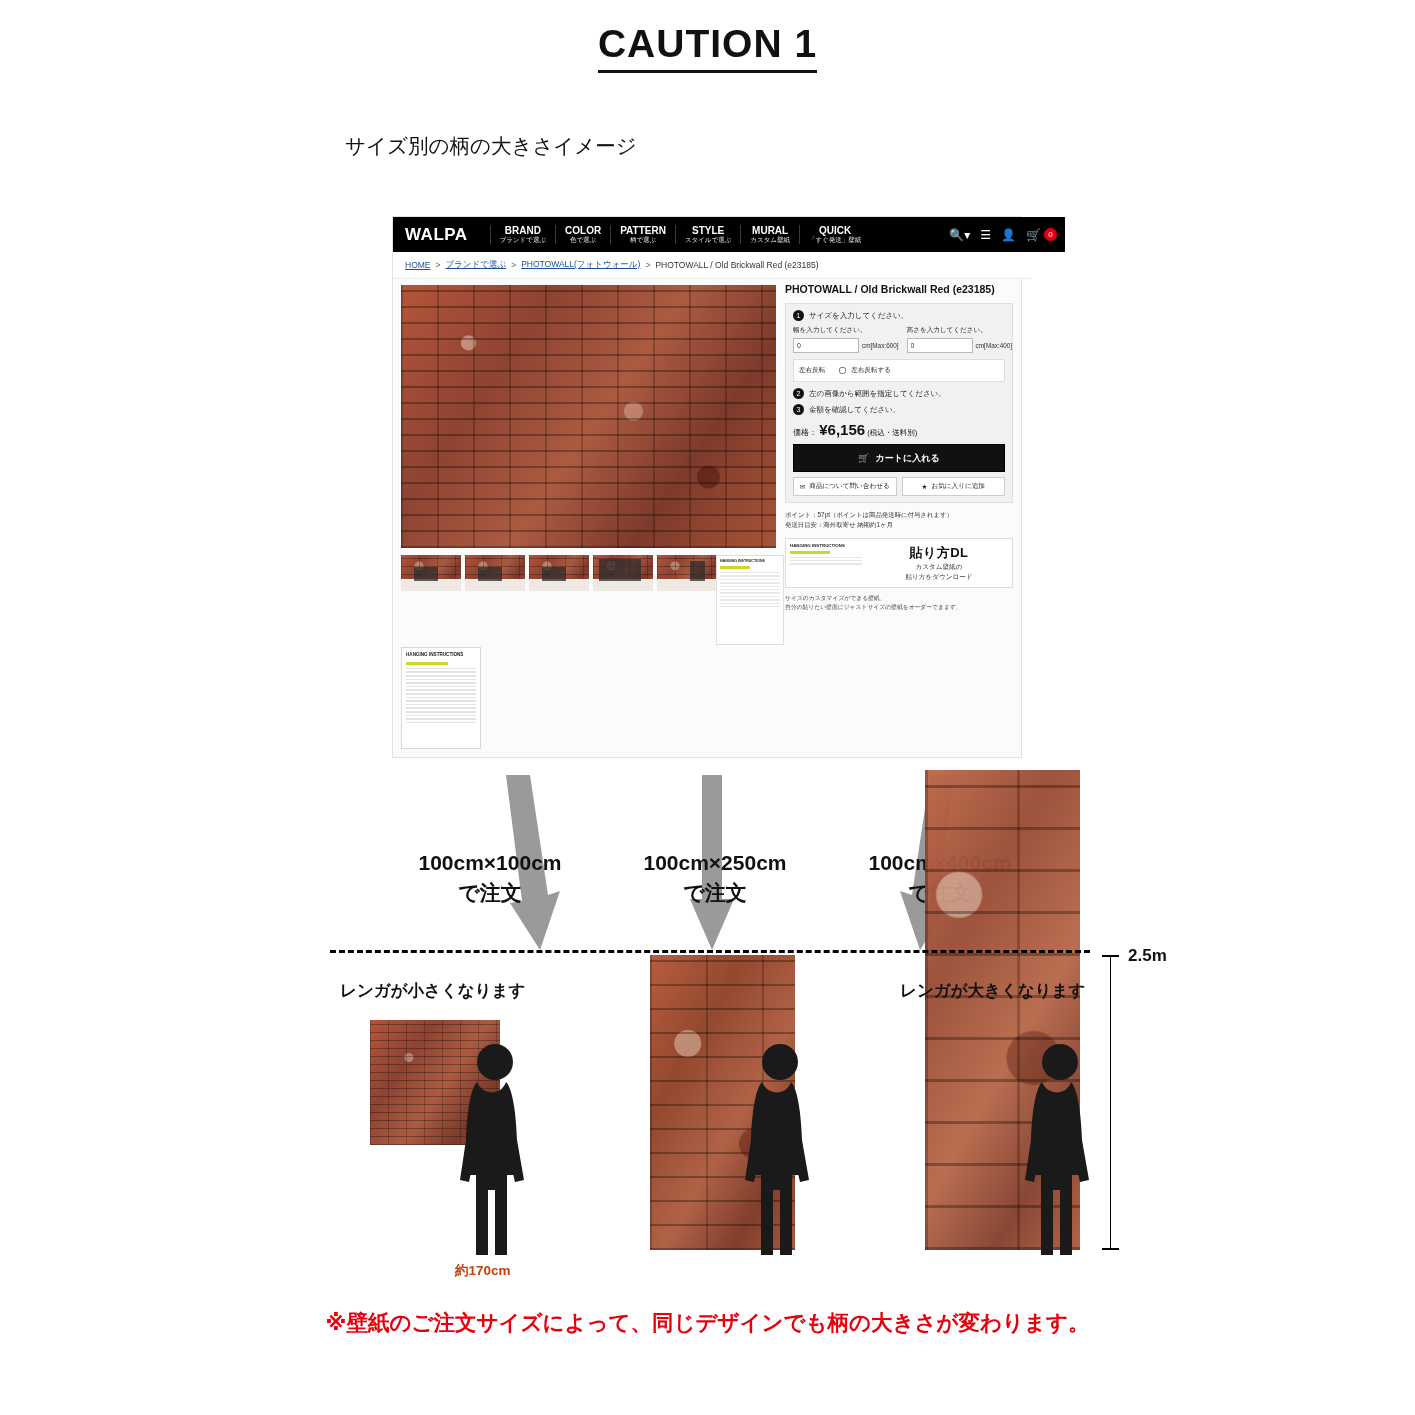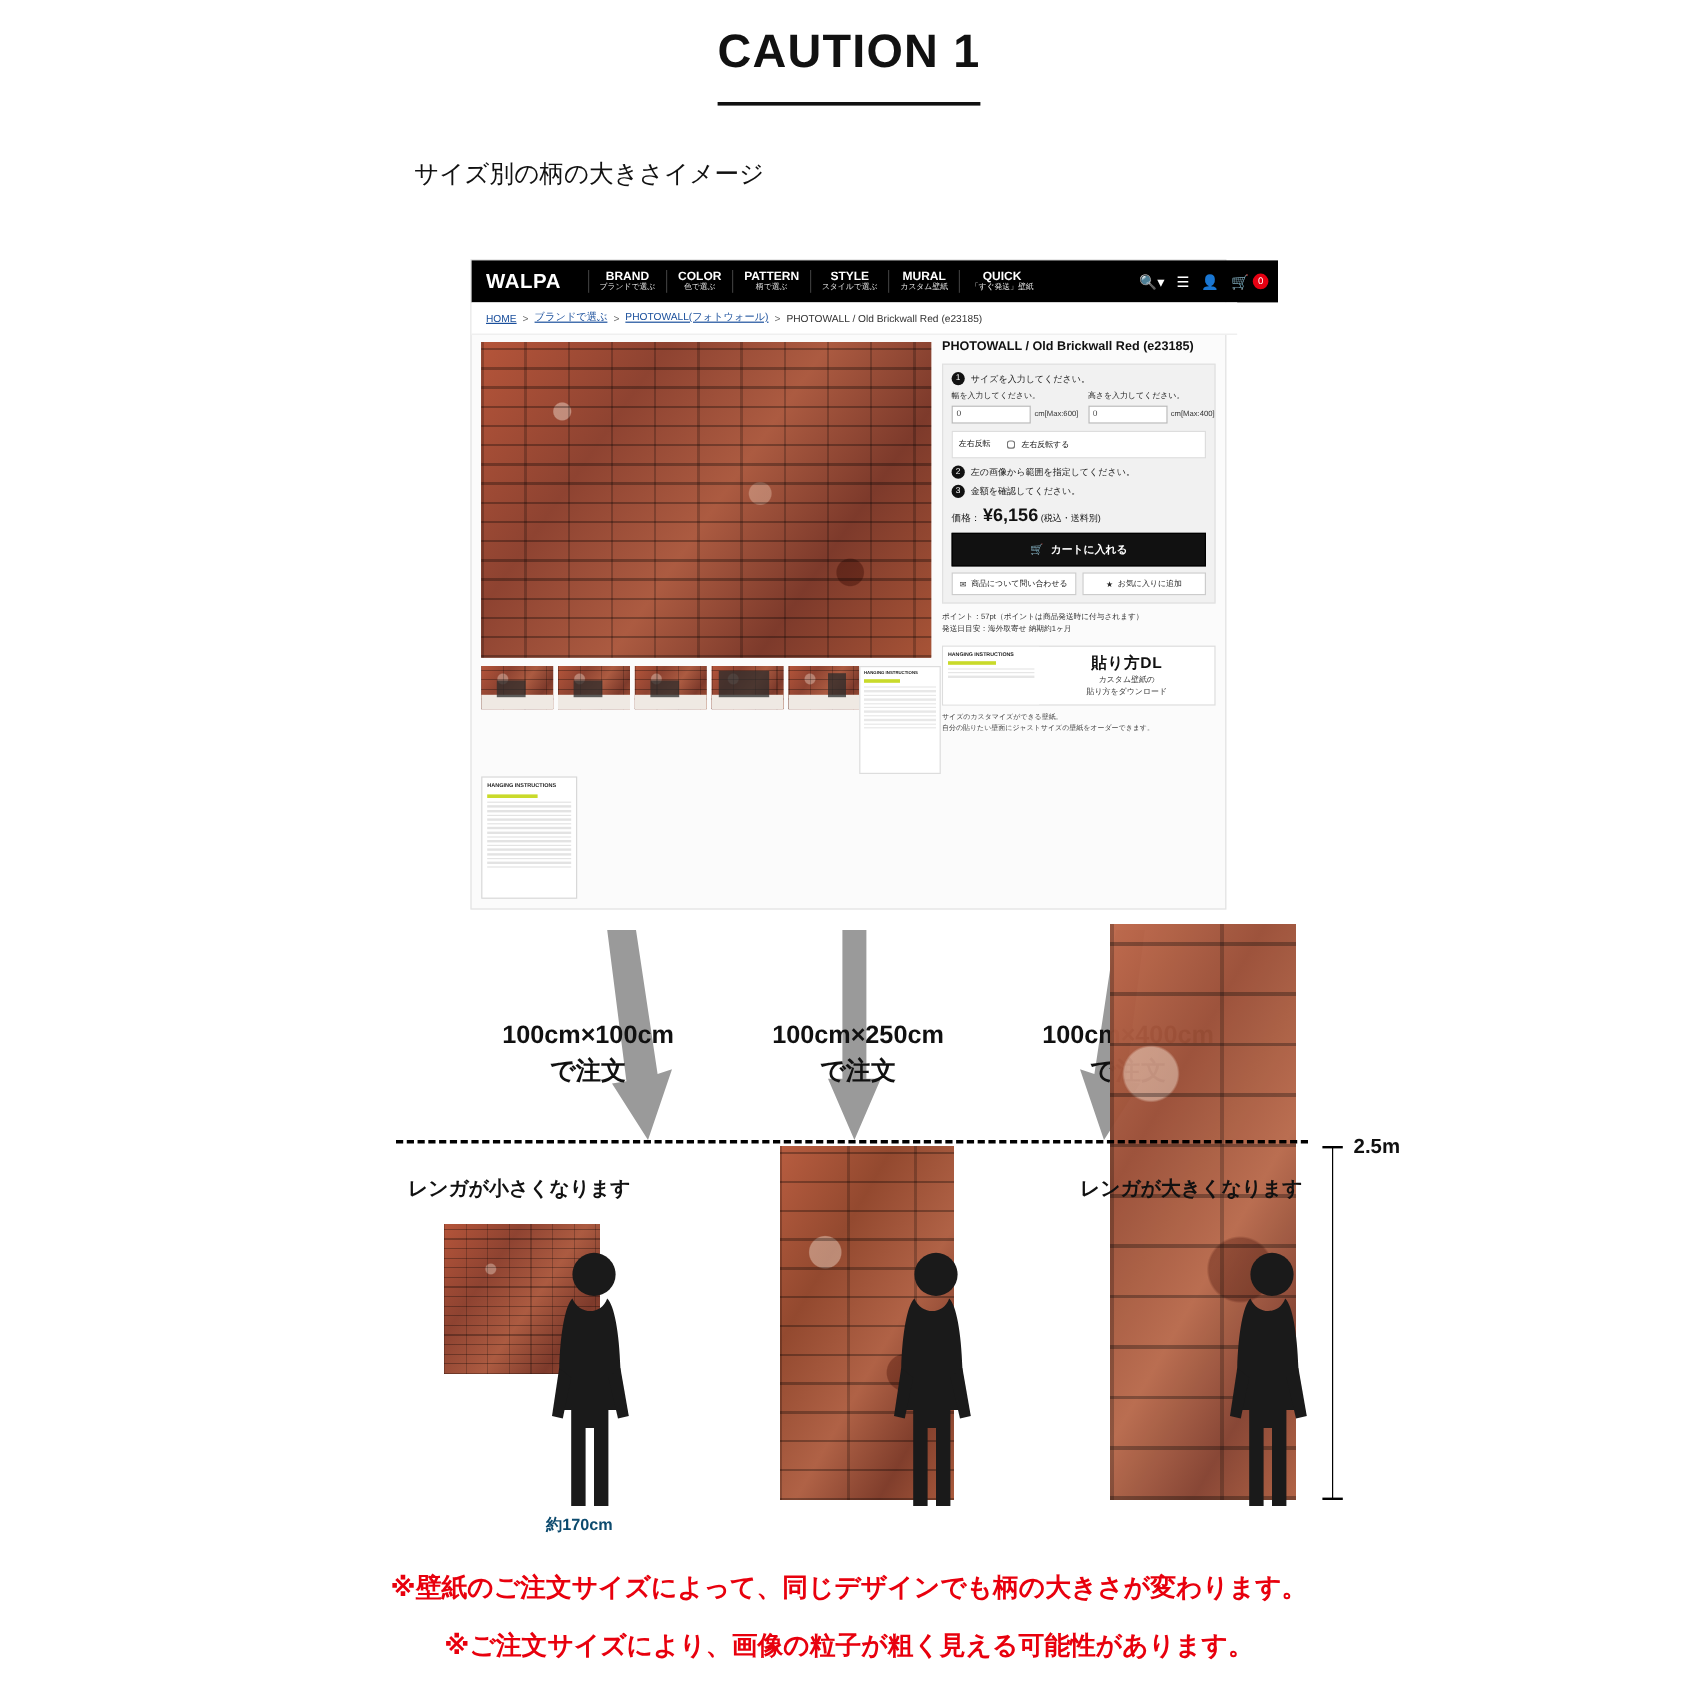--- a/index.html
+++ b/index.html
@@ -8,21 +8,21 @@
     font-family:"Liberation Sans","DejaVu Sans",sans-serif;
     color:#111;position:relative;overflow:hidden;
   }
   .page{position:relative;width:1415px;height:1415px;}
 
   
   .title{
     position:absolute;top:22px;left:0;width:1415px;text-align:center;
     font-size:39px;font-weight:bold;letter-spacing:1px;
   }
-  .title span{border-bottom:3px solid #111;padding-bottom:20px;margin-top:40px;}
+  .title span{border-bottom:3px solid #111;padding-bottom:5px;margin-top:40px;}
 
   
   .intro{
     position:absolute;left:345px;top:128px;width:780px;
     font-size:20.5px;line-height:1.75;color:#111;
   }
 
   
   .browser{
     position:absolute;left:392px;top:216px;width:628px;height:540px;
@@ -177,21 +177,21 @@
   .note{position:absolute;font-size:16.5px;font-weight:bold;color:#111;}
 
   
   .panelA{position:absolute;left:370px;top:1020px;width:130px;height:125px;}
   .panelB{position:absolute;left:650px;top:955px;width:145px;height:295px;}
   .panelC{position:absolute;left:925px;top:770px;width:155px;height:480px;}
 
   .person{position:absolute;bottom:0;}
   .person svg{display:block;}
 
-  .heightlabel{position:absolute;font-size:13.5px;font-weight:bold;color:#0c4a6e;}
+  .heightlabel{position:absolute;font-size:13.5px;font-weight:bold;color:#c2410c;}
 
   
   .warn{position:absolute;left:0;width:1415px;text-align:center;color:#e8000d;font-size:21.5px;font-weight:bold;}
   .warn1{top:1308px;}
   .warn2{top:1356px;}
 </style>
 </head>
 <body>
 
 <div class="page">
@@ -466,15 +466,14 @@
       <circle cx="40" cy="22" r="18" fill="#1a1a1a"></circle>
       <path d="M22,42 C16,48 12,70 11,100 L11,135 L21,135 L21,215 L33,215 L33,150 L40,150 L40,215 L52,215 L52,135 L62,135 L62,100 C61,70 57,48 51,42 C46,56 28,56 22,42 Z" fill="#1a1a1a"></path>
       <path d="M11,100 L5,140 L14,142 L21,108 Z" fill="#1a1a1a"></path>
       <path d="M62,100 L69,140 L60,142 L52,108 Z" fill="#1a1a1a"></path>
     </svg>
   </div>
 
   <div class="heightlabel" style="left:455px;top:1262px;">約170cm</div>
 
   <div class="warn warn1">※壁紙のご注文サイズによって、同じデザインでも柄の大きさが変わります。</div>
-  <div class="warn warn2">※ご注文サイズにより、画像の粒子が粗く見える可能性があります。</div>
 
 </div>
 
 </body></html>

